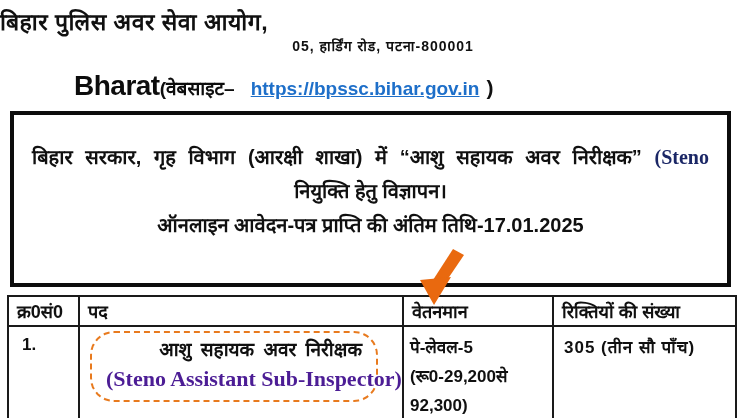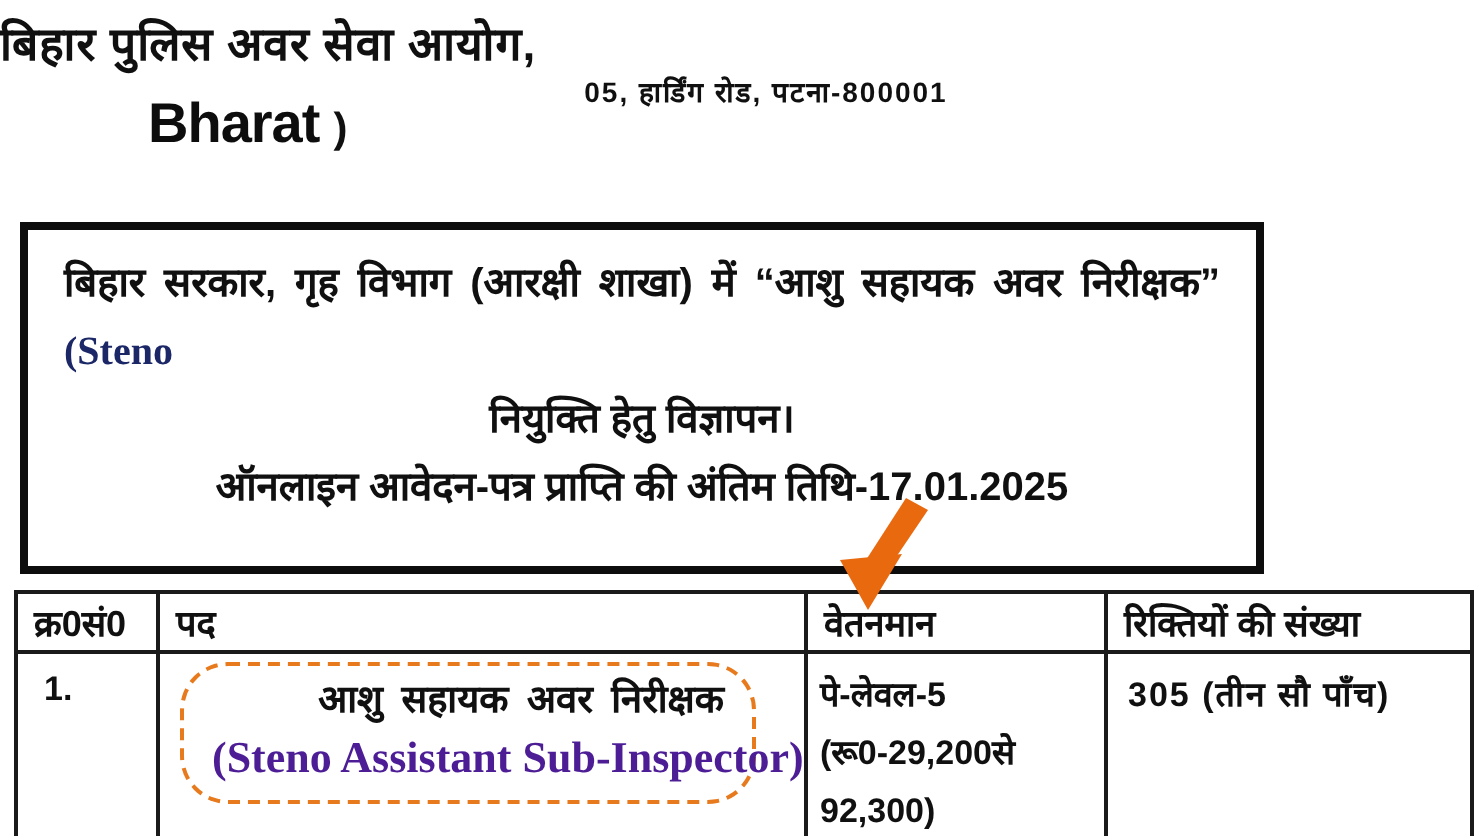--- a/index.html
+++ b/index.html
@@ -15,38 +15,38 @@
     position:absolute; top:5px; left:0; width:742px;
     font-size:23px; font-weight:bold;
     letter-spacing:0.5px;
   }
   .address {
     position:absolute; top:36px; left:12px; width:742px;
     text-align:center; font-size:14px; font-weight:bold;
     letter-spacing:1px;
   }
   .logo-row {
-    position:absolute; top:46px; left:74px;
+    position:absolute; top:70px; left:74px;
     display:flex; align-items:baseline; white-space:nowrap;
   }
   .logo-part { font-size:28px; font-weight:800; letter-spacing:-0.5px; }
   .logo-black { color:#0d0d0d; }
   .logo-orange { color:#F5791D; }
   .site-prefix { font-size:19px; font-weight:bold; color:#0d0d0d; }
   .site-url {
     font-size:19px; font-weight:bold; color:#1E6FC9;
     text-decoration:underline; margin-left:16px; cursor:pointer;
   }
   .site-suffix { font-size:21px; font-weight:bold; margin-left:7px; }
 
   .notice-box {
-    position:absolute; top:111px; left:10px; width:622px; height:176px;
+    position:absolute; top:111px; left:10px; width:721px; height:176px;
     box-sizing:border-box;
     border:4px solid #0d0d0d;
-    padding:10px 18px 12px 18px;
+    padding:25px 18px 12px 18px;
     font-size:20px; font-weight:bold; line-height:34px;
     text-align:center;
   }
   .jline { text-align:justify; text-align-last:justify; }
   .eng { font-family:"Liberation Serif", serif; color:#1B2766; }
 
   .arrow-svg { position:absolute; left:418px; top:249px; z-index:5; }
 
   .notice-table {
     position:absolute; top:295px; left:7px;
@@ -88,20 +88,22 @@
   }
 </style>
 </head>
 <body>
 
 <div class="org-name">बिहार पुलिस अवर सेवा आयोग,</div>
 <div class="address">05, हार्डिंग रोड, पटना-800001</div>
 
 <div class="logo-row">
   <span class="logo-part logo-black">Bharat</span>
+  <span class="site-prefix">(वेबसाइट–</span>
+  <a class="site-url">https://bpssc.bihar.gov.in</a>
   <span class="site-suffix">)</span>
 </div>
 
 <div class="notice-box">
   <div class="jline">
     <span>बिहार सरकार, गृह विभाग (आरक्षी शाखा) में “आशु सहायक अवर निरीक्षक”</span>
     <span class="eng">(Steno</span>
   </div>
   <div>नियुक्ति हेतु विज्ञापन।</div>
   <div>ऑनलाइन आवेदन-पत्र प्राप्ति की अंतिम तिथि-17.01.2025</div>

